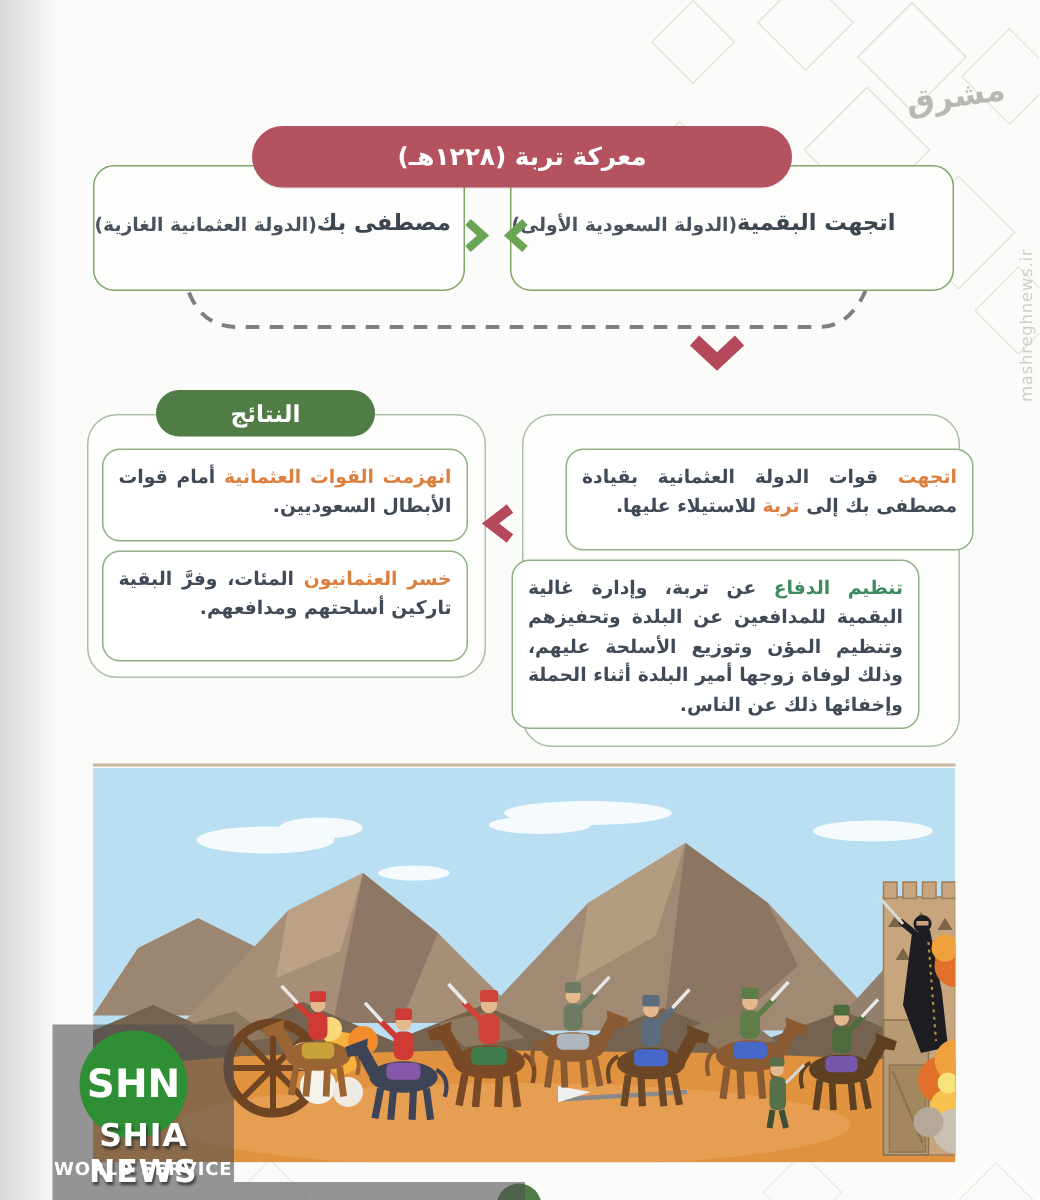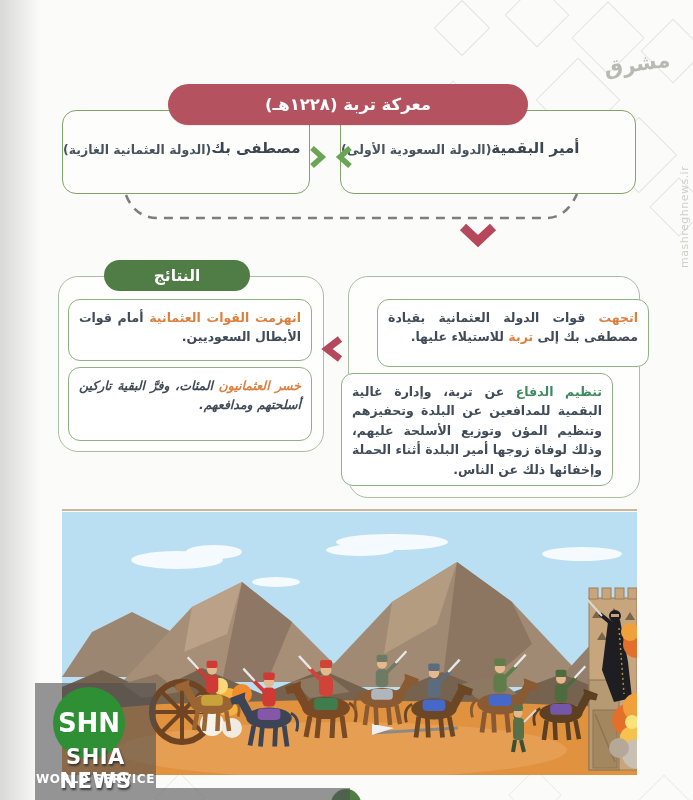--- a/index.html
+++ b/index.html
@@ -77,21 +77,21 @@
   <div class="diamond faint" style="left:516px;top:776px;width:36px;height:36px;"></div>
   <div class="diamond faint" style="left:646px;top:782px;width:34px;height:34px;"></div>
 
   <div class="site-logo">مشرق</div>
   <div class="site-vertical">mashreghnews.ir</div>
 
 
   <div class="title-pill">معركة تربة (١٢٢٨هـ)</div>
 
   <div class="opp-box" style="left:340px;width:296px;">
-    <div class="name">أمير البقمية</div>
+    <div class="name">اتجهت البقمية</div>
     <div class="sub">(الدولة السعودية الأولى)</div>
   </div>
   <div class="opp-box" style="left:62px;width:248px;">
     <div class="name">مصطفى بك</div>
     <div class="sub">(الدولة العثمانية الغازية)</div>
   </div>
 
   <svg class="chev" style="left:306px;top:144px;" width="22" height="26">
     <path d="M6 4 L16 13 L6 22" stroke="#69a553" stroke-width="5.5" fill="none"></path>
   </svg>
@@ -102,21 +102,21 @@
   <svg class="chev" style="left:100px;top:192px;" width="500" height="40">
     <path d="M 26 3 C 31 16, 41 26, 58 26 L 446 26 C 462 26, 471 15, 477 2" stroke="#7e7e7c" stroke-width="2.6" stroke-dasharray="9 7" fill="none"></path>
   </svg>
   <svg class="chev" style="left:456px;top:222px;" width="44" height="28">
     <path d="M7 5 L22 19 L37 5" stroke="#b5485a" stroke-width="9" fill="none"></path>
   </svg>
 
   <div class="section-box" style="left:58px;top:276px;width:264px;height:174px;"></div>
   <div class="section-pill" style="left:104px;top:260px;width:146px;">النتائج</div>
   <div class="content-box" style="left:68px;top:299px;width:244px;height:62px;"><span class="seg-orange">انهزمت القوات العثمانية</span><span class="seg-dark"> أمام قوات الأبطال السعوديين.</span></div>
-  <div class="content-box" style="left:68px;top:367px;width:244px;height:74px;font-style:italic;"><span class="seg-orange">خسر العثمانيون</span><span class="seg-dark"> المئات، وفرَّ البقية تاركين أسلحتهم ومدافعهم.</span></div>
+  <div class="content-box" style="left:68px;top:367px;width:244px;height:74px;"><span class="seg-orange">خسر العثمانيون</span><span class="seg-dark"> المئات، وفرَّ البقية تاركين أسلحتهم ومدافعهم.</span></div>
 
   <div class="section-box" style="left:348px;top:276px;width:290px;height:220px;"></div>
   <div class="content-box" style="left:357px;top:299px;width:272px;height:68px;margin-left:20px;"><span class="seg-orange">اتجهت</span><span class="seg-dark"> قوات الدولة العثمانية بقيادة مصطفى بك إلى </span><span class="seg-orange">تربة</span><span class="seg-dark"> للاستيلاء عليها.</span></div>
   <div class="content-box" style="left:341px;top:373px;width:272px;height:113px;"><span class="seg-green">تنظيم الدفاع</span><span class="seg-dark"> عن تربة، وإدارة غالية البقمية للمدافعين عن البلدة وتحفيزهم وتنظيم المؤن وتوزيع الأسلحة عليهم، وذلك لوفاة زوجها أمير البلدة أثناء الحملة وإخفائها ذلك عن الناس.</span></div>
 
   <svg class="chev" style="left:320px;top:334px;" width="26" height="30">
     <path d="M20 5 L7 15 L20 25" stroke="#b5485a" stroke-width="7" fill="none"></path>
   </svg>
 
   <div class="illus-topline"></div>

